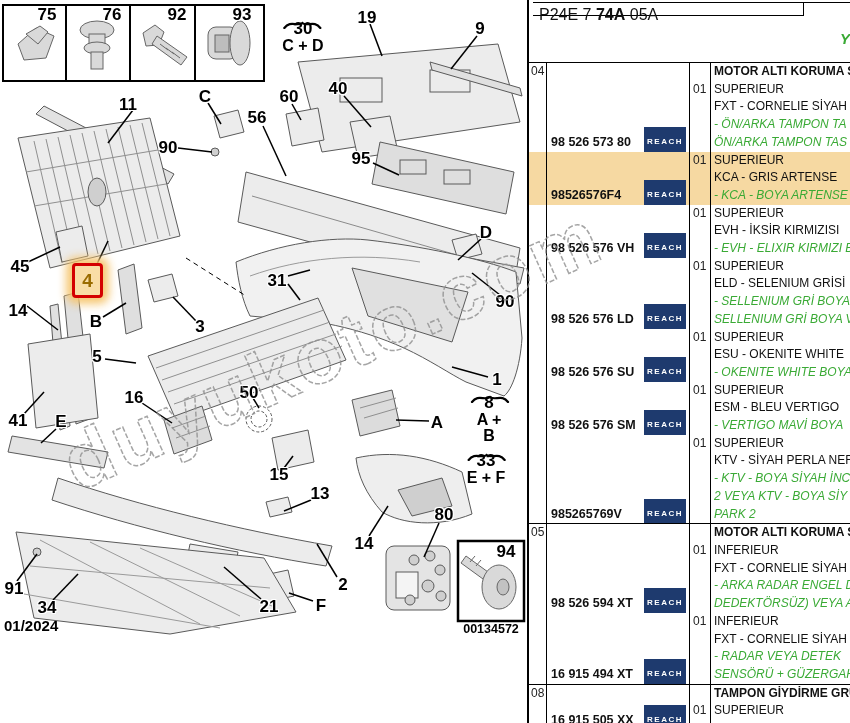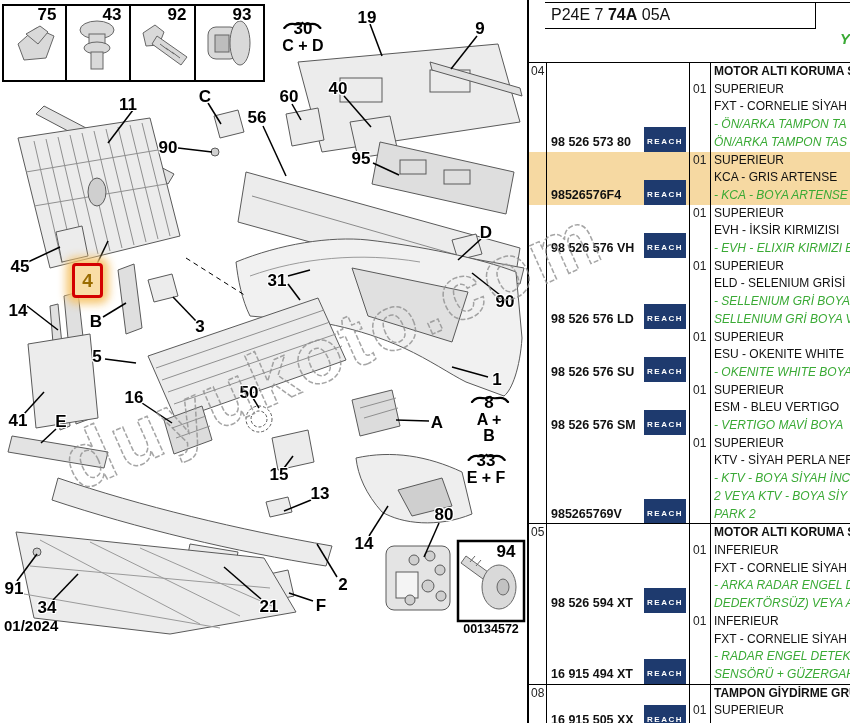--- a/index.html
+++ b/index.html
@@ -22,21 +22,21 @@
     display:flex;align-items:center;justify-content:center;
     font-weight:bold;font-size:19px;color:#9a6c00;}
   .date-note{position:absolute;left:4px;top:617px;font-weight:bold;font-size:15px;color:#000;}
   .box94-caption{position:absolute;left:491px;top:622px;transform:translateX(-50%);
     font-weight:bold;font-size:12.5px;color:#000;}
   
   .wm{position:absolute;left:0;top:0;pointer-events:none;z-index:30;}
   
   .rightpanel{position:absolute;left:527px;top:0;width:323px;height:723px;
     border-left:2px solid #000;box-sizing:border-box;background:#fff;z-index:10;}
-  .titlebox{position:absolute;left:16px;top:2px;width:271px;height:27px;box-sizing:border-box;
+  .titlebox{position:absolute;left:4px;top:2px;width:271px;height:14px;box-sizing:border-box;
     border:1px solid #000;border-left:none;font-size:16px;padding:3px 4px 0 6px;white-space:nowrap;}
   .titlebox .b{font-weight:bold;}
   .topline-ext{position:absolute;left:271px;top:2px;width:52px;height:0;border-top:1px solid #000;}
   .corner-note{position:absolute;top:30px;right:0px;width:10px;overflow:hidden;
     color:#3aaa35;font-weight:bold;font-style:italic;font-size:15px;}
   .grid{position:absolute;left:0;top:62px;width:321px;bottom:0;border-top:1px solid #000;
     font-size:12px;line-height:17.7px;overflow:hidden;}
   .section{border-top:1px solid #000;}
   .section:first-child{border-top:none;}
   .prow{display:flex;align-items:stretch;}
@@ -234,21 +234,21 @@
       <line x1="337" y1="577" x2="317" y2="544"></line>
         <line x1="313" y1="601" x2="289" y2="593"></line>
       <line x1="369" y1="536" x2="388" y2="506"></line>
         <line x1="439" y1="523" x2="424" y2="557"></line>
       <line x1="186" y1="258" x2="246" y2="296" stroke-dasharray="5 4" stroke-width="1"></line>
     </g>
   </svg>
 
   <div id="callout-layer">
       <div class="callout" style="left:47px;top:14px">75</div>
-      <div class="callout" style="left:112px;top:14px">43</div>
+      <div class="callout" style="left:112px;top:14px">76</div>
       <div class="callout" style="left:177px;top:14px">92</div>
       <div class="callout" style="left:242px;top:14px">93</div>
       <div class="callout" style="left:367px;top:17px">19</div>
       <div class="callout" style="left:480px;top:28px">9</div>
       <div class="callout" style="left:289px;top:96px">60</div>
       <div class="callout" style="left:338px;top:88px">40</div>
       <div class="callout" style="left:128px;top:104px">11</div>
       <div class="callout" style="left:205px;top:96px">C</div>
       <div class="callout" style="left:168px;top:147px">90</div>
       <div class="callout" style="left:361px;top:158px">95</div>
@@ -431,21 +431,21 @@
         <div class="prow">
           <div class="c-ref"></div>
           <div class="c-pn">
             <span class="pn">16 915 494 XT</span>
             <span class="reach">REACH</span>
           </div>
           <div class="c-qty">01</div>
           <div class="c-desc">
             <div class="dl">INFERIEUR</div>
             <div class="dl">FXT - CORNELIE SİYAH</div>
-            <div class="dl green">- RADAR ENGEL DETEK</div>
+            <div class="dl green">- RADAR VEYA DETEK</div>
             <div class="dl green">SENSÖRÜ + GÜZERGAH</div>
           </div>
         </div>
       </div>
       <div class="section">
         <div class="prow">
           <div class="c-ref">08</div>
           <div class="c-pn"></div>
           <div class="c-qty"></div>
           <div class="c-desc">

